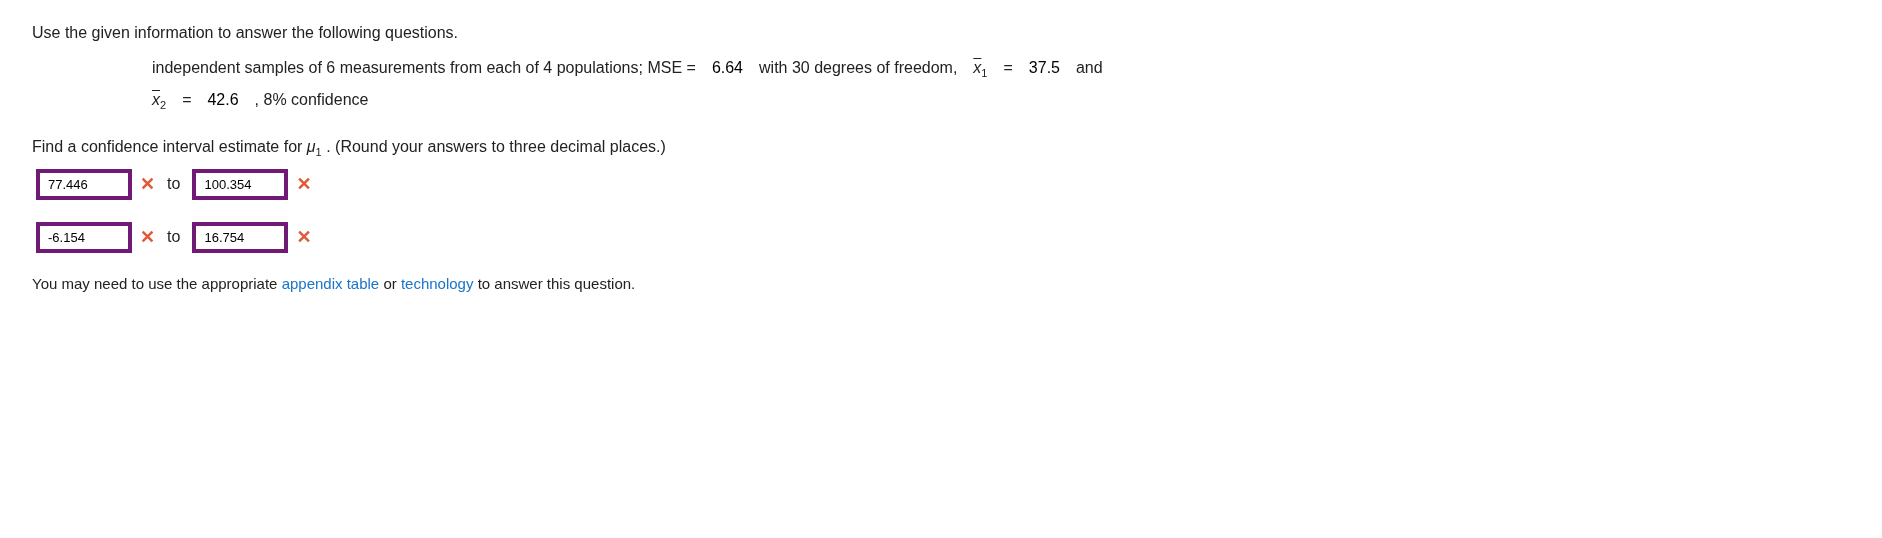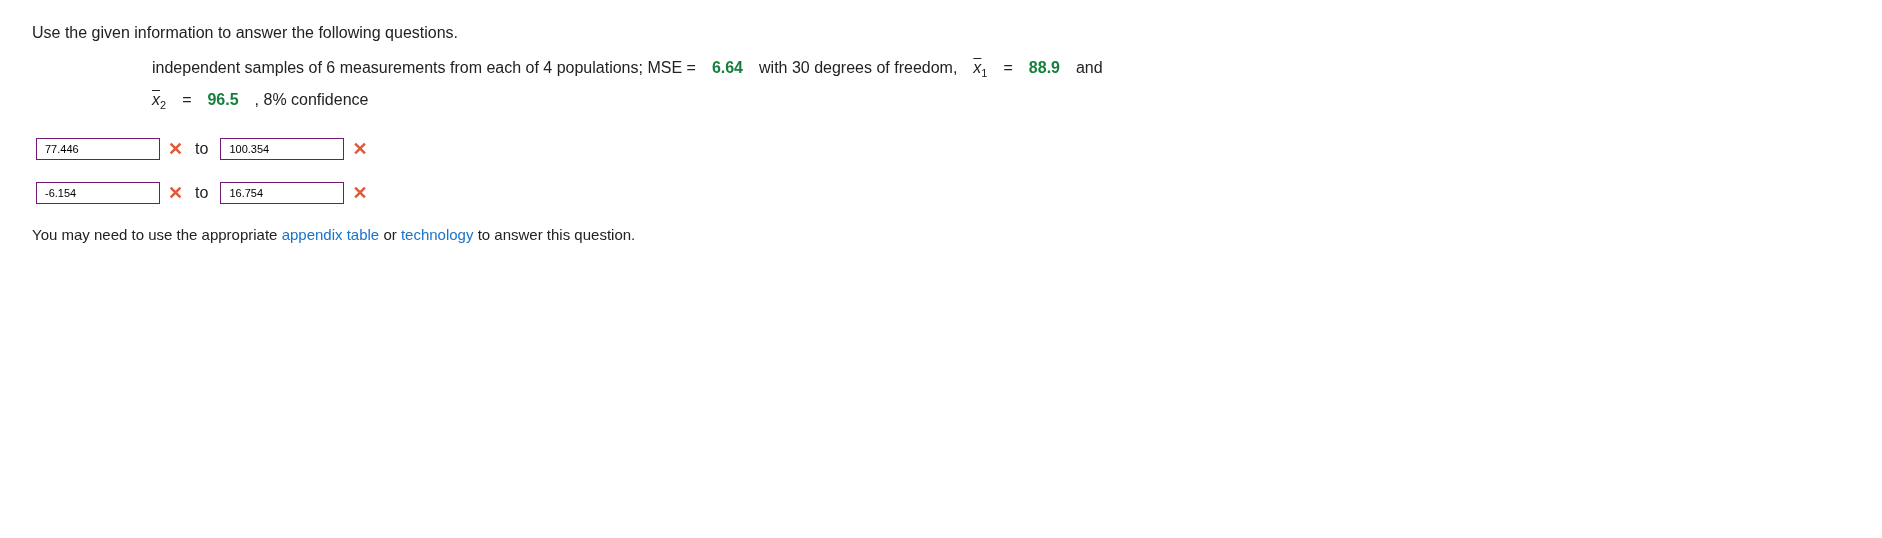--- a/index.html
+++ b/index.html
@@ -21,45 +21,45 @@
       font-size: 16px;
       line-height: 2;
     }
     .given-info .line {
       display: flex;
       align-items: baseline;
       flex-wrap: wrap;
       gap: 16px;
     }
     .red-value {
-      color: #15803d;
-      font-weight: bold;
+      color: #000000;
+      font-weight: normal;
     }
     .overline {
       text-decoration: overline;
       font-style: italic;
     }
     .section {
       margin-bottom: 22px;
     }
     .question-label {
       font-size: 16px;
       margin-bottom: 10px;
     }
     .answer-row {
       display: flex;
       align-items: center;
       gap: 8px;
       margin-left: 4px;
     }
     .answer-input {
-      border: 1px solid #701a75;
+      border: 4px solid #701a75;
       padding: 4px 8px;
-      font-size: 11px;
-      width: 124px;
+      font-size: 13px;
+      width: 96px;
       outline: none;
     }
     .x-icon {
       color: #e05a3a;
       font-size: 18px;
       font-weight: bold;
       cursor: pointer;
     }
     .to-text {
       font-size: 16px;
@@ -86,34 +86,39 @@
 
 <div class="given-info">
   <div class="line">
     <span>independent samples of 6 measurements from each of 4 populations; MSE = </span>
     <span class="red-value">6.64</span>
     <span> with 30 degrees of freedom, </span>
     <span>
       <span class="overline italic">x</span><sub>1</sub>
     </span>
     <span> = </span>
-    <span class="red-value">88.9</span>
+    <span class="red-value">37.5</span>
     <span> and</span>
   </div>
   <div class="line">
     <span>
       <span class="overline italic">x</span><sub>2</sub>
     </span>
     <span> = </span>
-    <span class="red-value">96.5</span>
+    <span class="red-value">42.6</span>
     <span>, 8% confidence</span>
   </div>
 </div>
 
 <div class="section">
+  <div class="question-label">
+    <span>Find a confidence interval estimate for </span>
+    <span class="mu italic">μ</span><sub>1</sub>
+    <span>. (Round your answers to three decimal places.)</span>
+  </div>
   <div class="answer-row">
     <input class="answer-input" type="text" value="77.446" style="">
     <span class="x-icon">✕</span>
     <span class="to-text">to</span>
     <input class="answer-input" type="text" value="100.354" style="">
     <span class="x-icon">✕</span>
   </div>
 </div>
 
 <div class="section">

